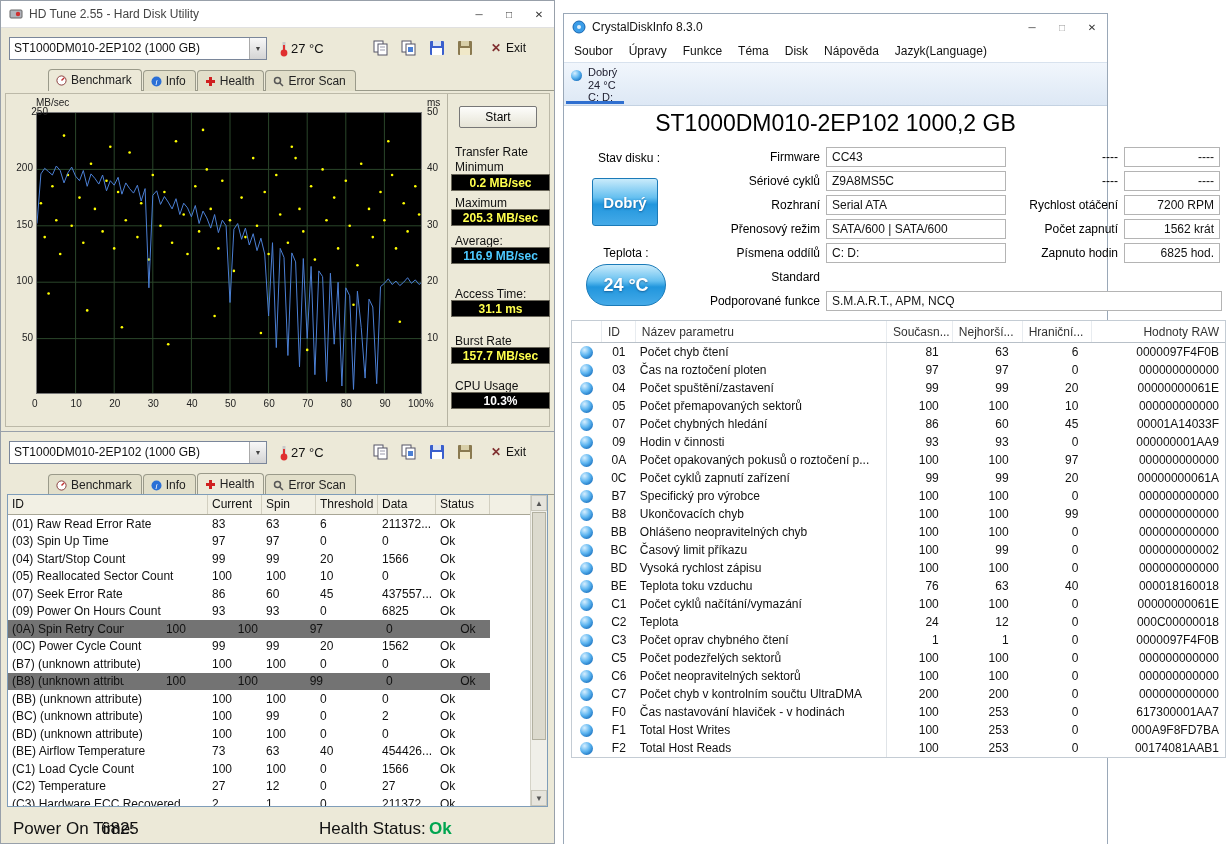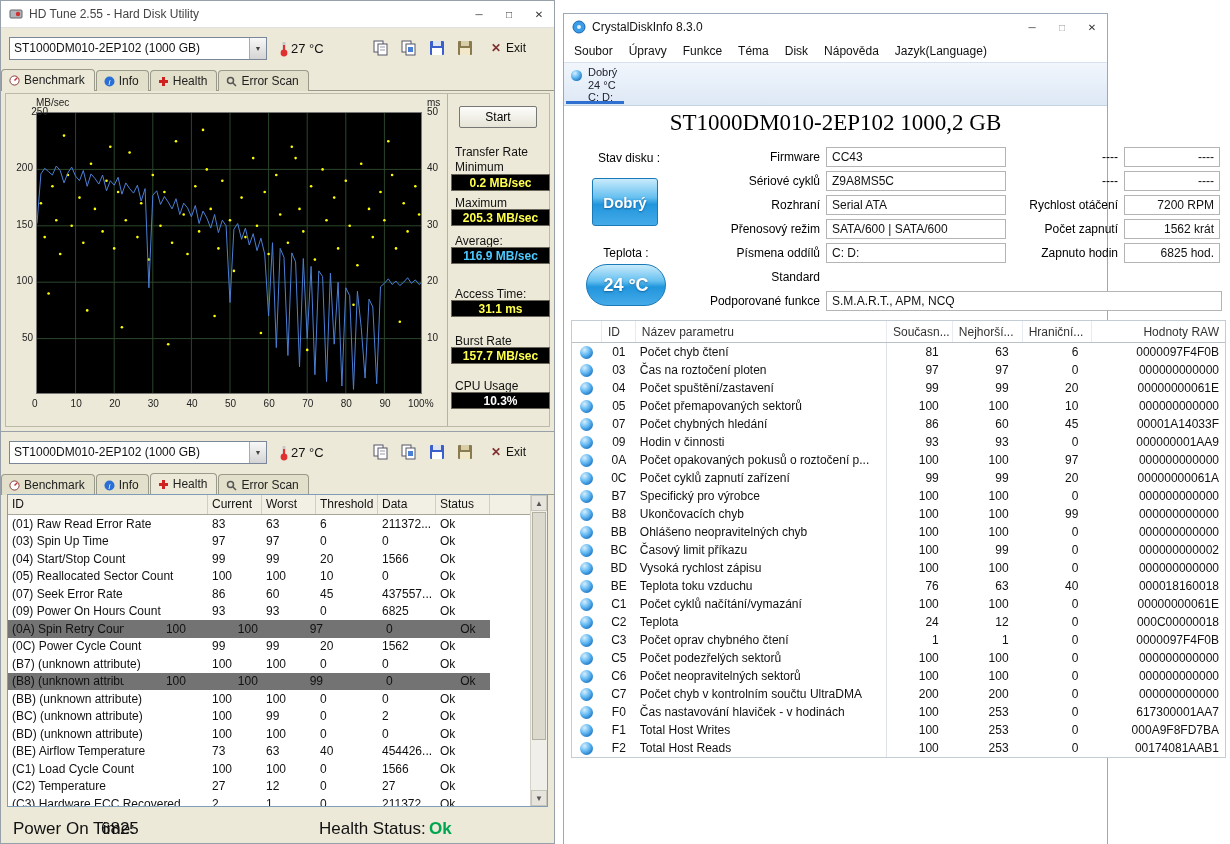--- a/index.html
+++ b/index.html
@@ -20,21 +20,21 @@
   .combo{width:258px;height:23px;background:#fff;border:1px solid #7a869a;display:flex;align-items:center;}
   .combo-text{flex:1;font-size:12px;padding-left:4px;white-space:nowrap;overflow:hidden;}
   .combo-arrow{width:17px;height:21px;background:linear-gradient(#f8f8f8,#d4d4d4);border-left:1px solid #aaa;font-size:7px;display:flex;align-items:center;justify-content:center;color:#444;}
   .therm{margin-left:12px;display:inline-flex;}
   .temp{font-size:13px;margin-left:2px;width:44px;}
   .tbicons{display:flex;gap:4px;margin-left:34px;}
   .tbtn{width:24px;height:24px;border:none;background:transparent;display:flex;align-items:center;justify-content:center;padding:0;}
   .exitbtn{margin-left:14px;display:flex;align-items:center;gap:5px;background:transparent;border:none;font-size:12px;color:#111;font-family:inherit;}
   .exit-x{color:#803030;font-weight:bold;font-size:12px;}
 
-  .tabbar{display:flex;padding-left:0;align-items:flex-end;height:23px;border-bottom:1px solid #9a9a8a;}
+  .tabbar{display:flex;padding-left:0;align-items:flex-end;height:23px;border-bottom:1px solid #9a9a8a;margin-left:47px;}
   .tab{display:flex;align-items:center;gap:4px;font-size:12px;padding:3px 9px 3px 7px;border:1px solid #9a9a8a;border-bottom:none;border-radius:4px 4px 0 0;background:#e2dfca;margin-right:1px;position:relative;top:1px;color:#222;white-space:nowrap;}
   .tab.active{background:#ece9d8;padding-bottom:4px;}
   .tab .ticon{display:inline-flex;}
 
   .content{position:absolute;left:4px;right:4px;top:92px;bottom:4px;border:1px solid #bcb9a8;background:#ece9d8;display:flex;}
   .grapharea{position:relative;width:441px;}
   .sidepanel{position:relative;flex:1;border-left:1px solid #b6b3a2;}
   #plot{position:absolute;left:30px;top:18px;border:1px solid #777;}
   .tick{position:absolute;font-size:10px;color:#222;white-space:nowrap;}
   .axis-cap{position:absolute;top:3px;font-size:10px;color:#222;}
@@ -68,21 +68,21 @@
   
   .cdi{position:absolute;left:563px;top:0;width:545px;height:844px;background:#fff;border:1px solid #9aa8b8;margin-top:13px;}
   .cdi-titlebar{height:26px;display:flex;align-items:center;padding-left:8px;gap:6px;background:#fff;}
   .cdi-title{font-size:12px;flex:1;}
   .cdi-menubar{height:22px;display:flex;align-items:center;padding-left:2px;background:#fff;}
   .menu-item{font-size:12px;padding:0 8px;color:#111;white-space:nowrap;}
   .disk-strip{height:44px;background:linear-gradient(#f1f6fc,#dde8f5);border-top:1px solid #d8e2ee;border-bottom:1px solid #c4d2e2;position:relative;padding:3px 0 0 24px;}
   .strip-line{font-size:11px;color:#223;line-height:12.5px;white-space:nowrap;}
   .strip-dot{position:absolute;left:7px;top:7px;width:11px;height:11px;border-radius:50%;background:radial-gradient(circle at 35% 30%,#d6efff,#5bb4f0 45%,#1b72c0 80%,#0f5aa0);}
   .strip-underline{position:absolute;left:2px;bottom:1px;width:58px;height:3px;background:#2f6fd0;}
-  .cdi-model{position:absolute;left:0;right:0;top:96px;text-align:center;font-size:23px;color:#000;white-space:nowrap;font-family:Liberation Serif, serif;}
+  .cdi-model{position:absolute;left:0;right:0;top:96px;text-align:center;font-size:23px;color:#000;white-space:nowrap;}
   .lbl-c{position:absolute;font-size:12px;color:#000;text-align:center;white-space:nowrap;}
   #stav-label{left:10px;top:137px;width:110px;}
   #teplota-label{left:12px;top:232px;width:100px;}
   .blue-btn{position:absolute;border:1px solid #1a7ab8;background:linear-gradient(180deg,#c9ebfb 0%,#66c0f0 40%,#2196dd 55%,#45aae8 100%);color:#fff;font-weight:bold;display:flex;align-items:center;justify-content:center;text-shadow:0 1px 2px rgba(0,50,100,.55);}
   #dobry-btn{left:28px;top:164px;width:66px;height:48px;border-radius:3px;font-size:15px;}
   #temp-pill{left:22px;top:250px;width:80px;height:42px;border-radius:21px;font-size:18px;}
 
   .info-left{position:absolute;left:120px;top:131px;}
   .info-right{position:absolute;left:452px;top:131px;}
   .irow{display:flex;height:24px;align-items:center;}
@@ -443,21 +443,21 @@
           </svg>
         </span>
         <span>Error Scan</span>
       </div>
     </div>
 
   <div class="htable">
     <div class="hhead" id="health-head">
         <span class="hcol w0">ID</span>
         <span class="hcol w1">Current</span>
-        <span class="hcol w2">Worst</span>
+        <span class="hcol w2">Spin</span>
         <span class="hcol w3">Threshold</span>
         <span class="hcol w4">Data</span>
         <span class="hcol w5">Status</span>
       </div>
     <div id="health-body">
         <div class="hrow">
           <span class="hcell w0">(01) Raw Read Error Rate</span>
           <span class="hcell w1">83</span>
           <span class="hcell w2">63</span>
           <span class="hcell w3">6</span>

